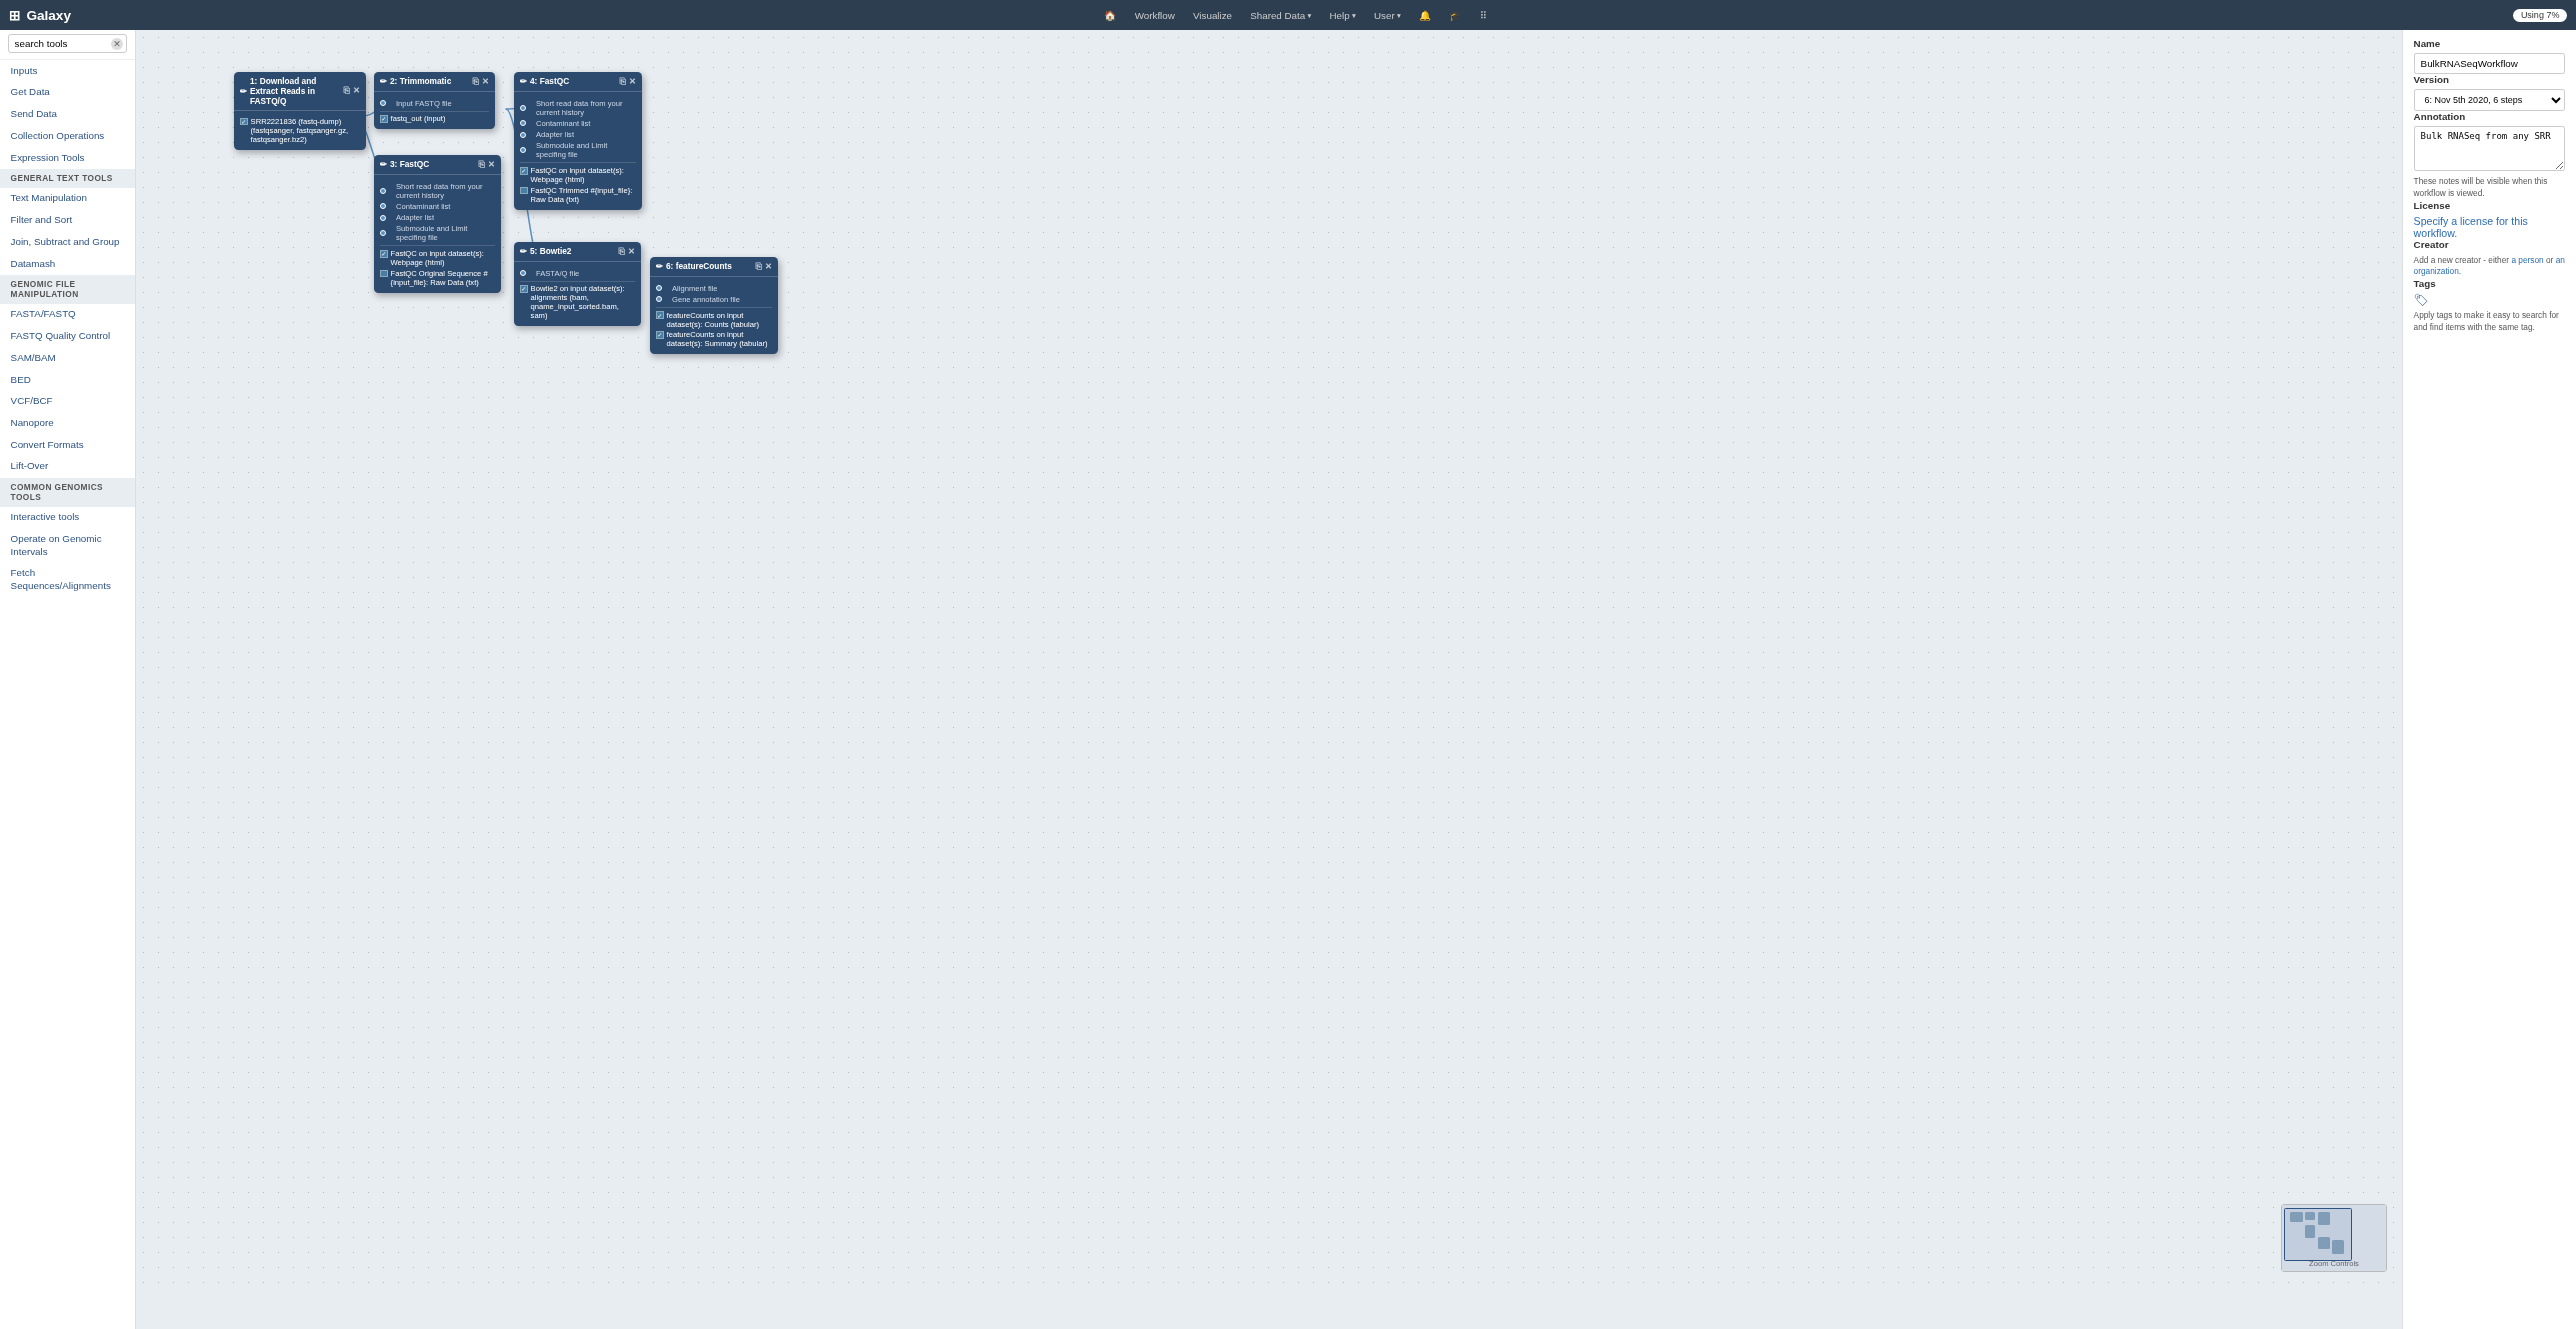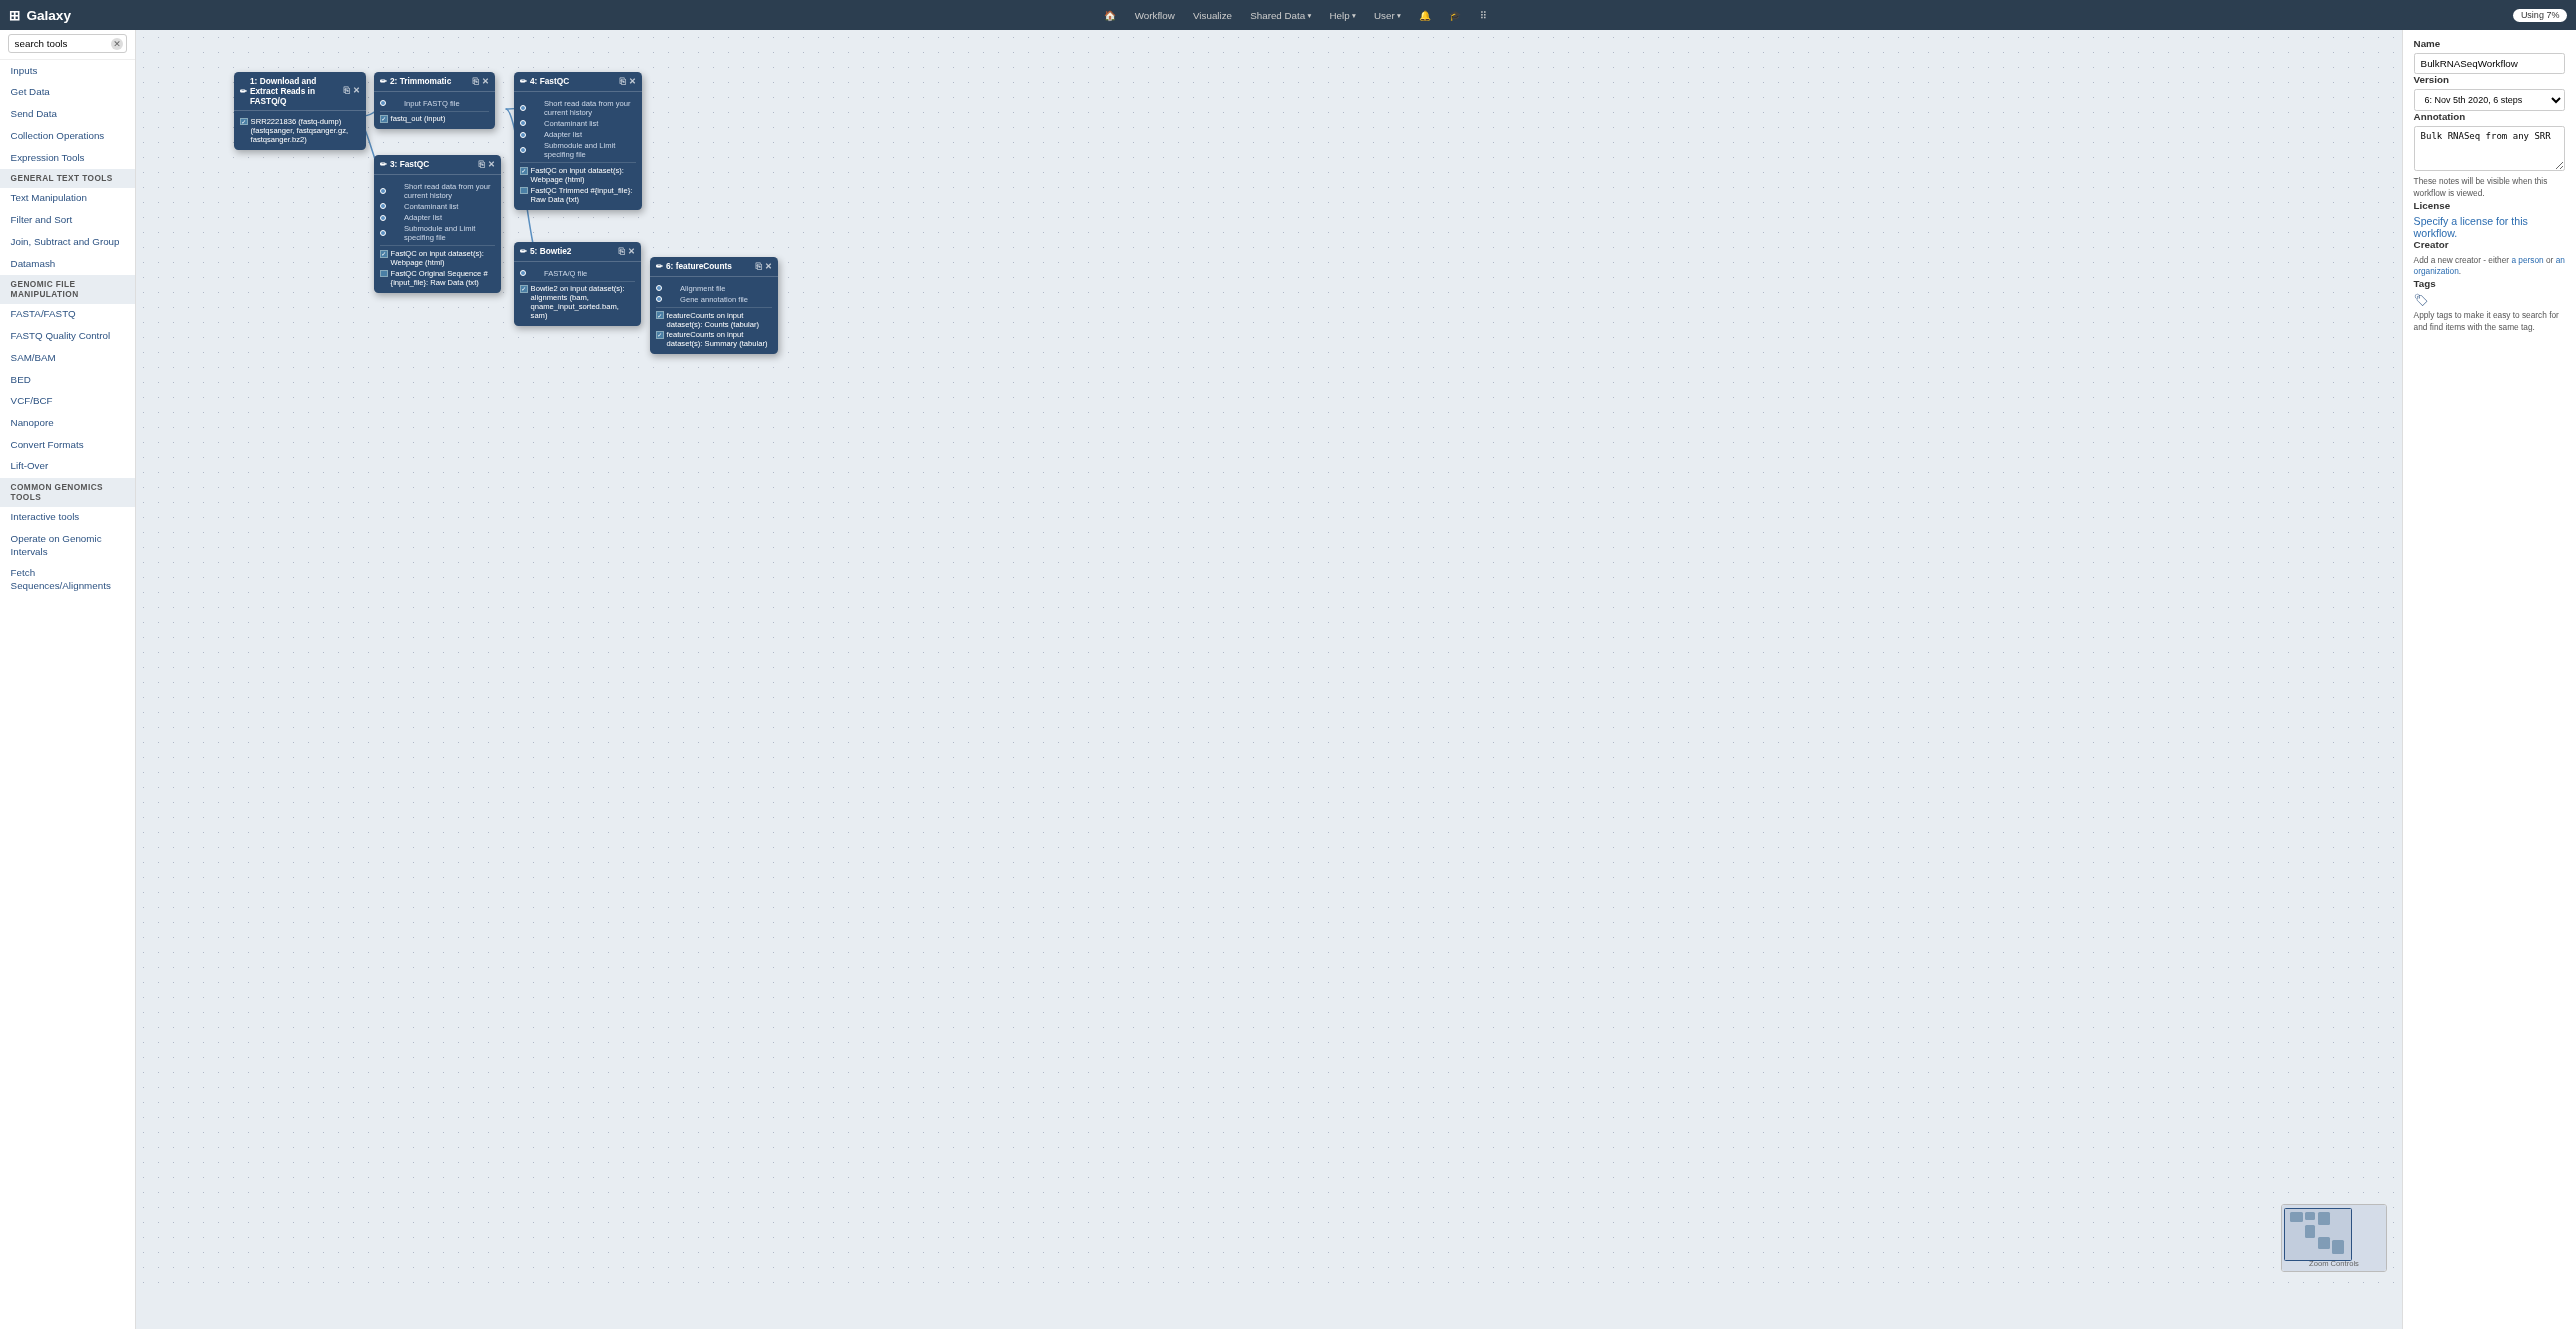--- a/index.html
+++ b/index.html
@@ -69,21 +69,21 @@
       box-shadow: 1.5px 3px 7.6px rgba(0,0,0,0.3); color: #fff; font-size: 8.3px;
     }
     .wf-node-header {
       display: flex; align-items: center; justify-content: space-between;
       padding: 3.8px 6px; border-bottom: 0.8px solid rgba(255,255,255,0.2);
       font-weight: 600; font-size: 8.3px;
     }
     .wf-node-header-left { display: flex; align-items: center; gap: 3px; }
     .wf-node-header-icons { display: flex; gap: 3px; color: rgba(255,255,255,0.7); font-size: 8.3px; }
     .wf-node-body { padding: 4.5px 6px; }
-    .wf-node-port { display: flex; align-items: center; gap: 18px; margin: 2.3px 0; color: #cdd8e8; font-size: 7.6px; }
+    .wf-node-port { display: flex; align-items: center; gap: 10px; margin: 2.3px 0; color: #cdd8e8; font-size: 7.6px; }
     .wf-node-port .port-dot { width: 6px; height: 6px; border-radius: 50%; background: #5a8fc0; border: 0.8px solid #fff; flex-shrink: 0; }
     .wf-node-checkbox { display: flex; align-items: flex-start; gap: 3px; margin: 1.5px 0; font-size: 7.6px; }
     .wf-node-checkbox .cb { width: 7.6px; height: 7.6px; border: 0.8px solid #8ab; background: #4a7fa5; flex-shrink: 0; margin-top: 0.8px; display: flex; align-items: center; justify-content: center; color: #fff; font-size: 6px; }
     .wf-node-divider { height: 0.8px; background: rgba(255,255,255,0.15); margin: 3px 0; }
 
     
     .connections-svg { position: absolute; inset: 0; pointer-events: none; overflow: visible; }
 
     
     .minimap {

